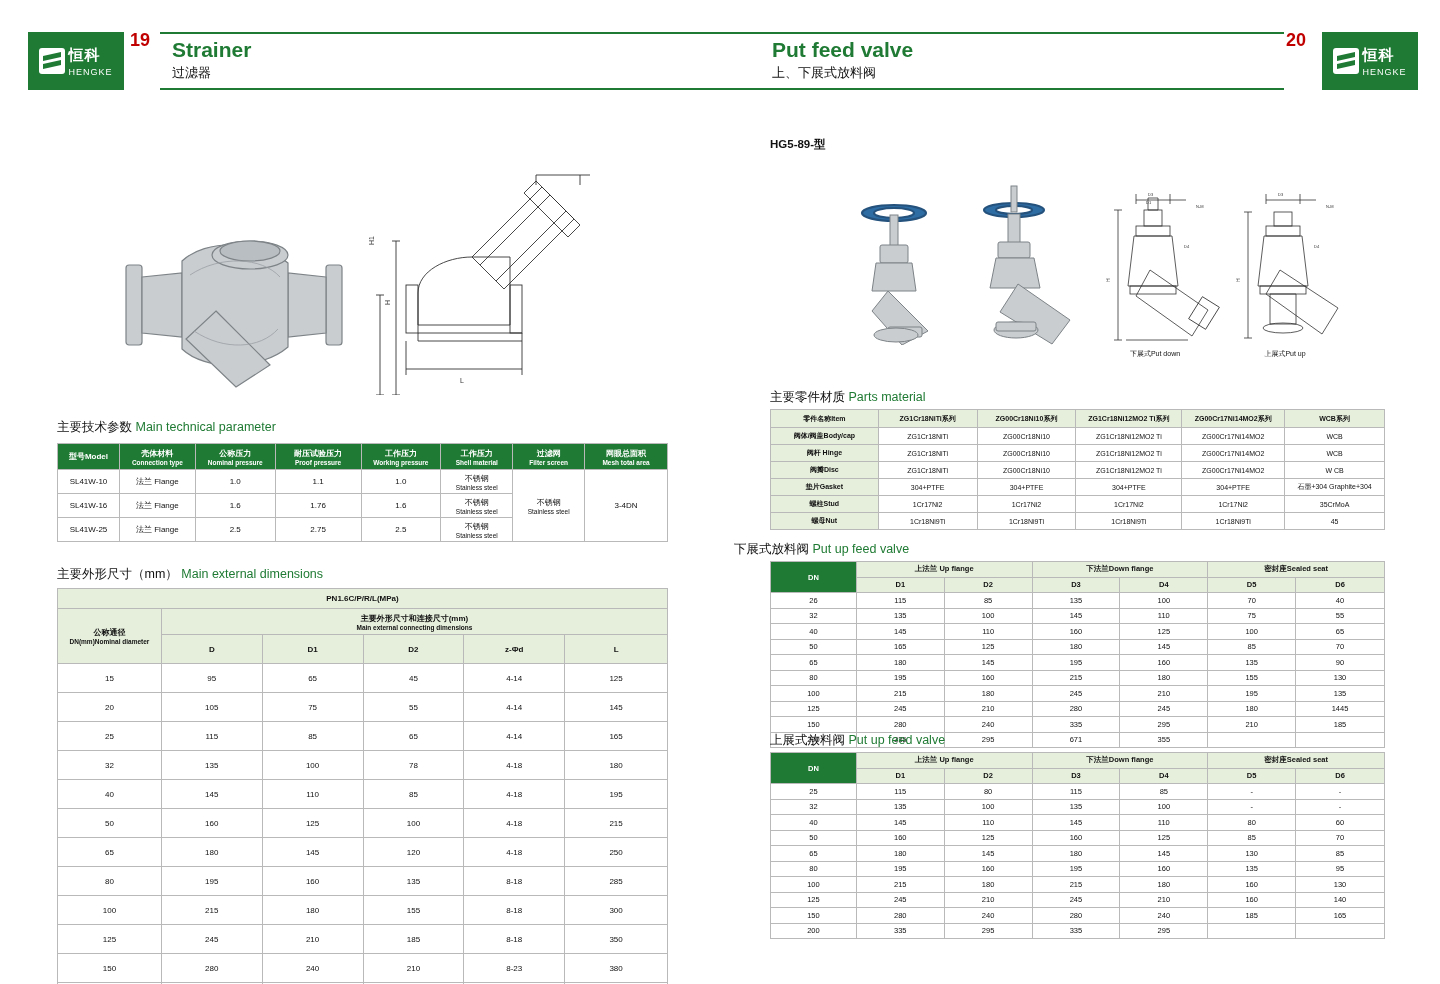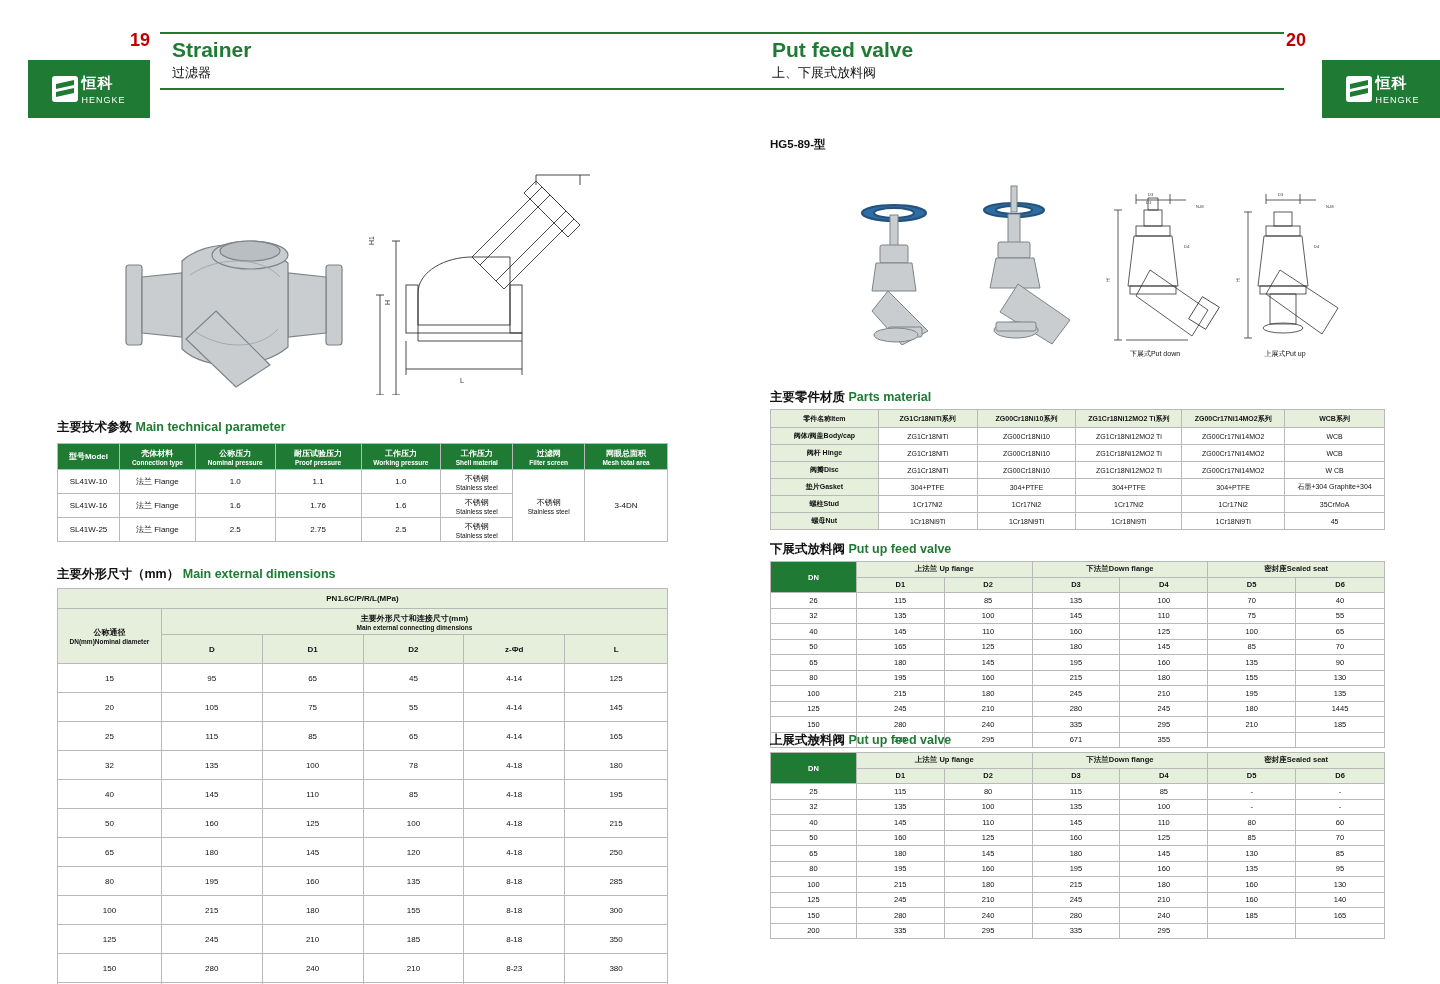--- a/index.html
+++ b/index.html
@@ -8,23 +8,23 @@
     width:1440px; height:984px;
     background:#ffffff;
     font-family:"Liberation Sans", sans-serif;
     color:#111;
     position:relative;
     overflow:hidden;
   }
   
   .header { position:absolute; left:0; top:0; width:1440px; height:113px; }
   .logo-block {
-    position:absolute; top:32px; width:122px; height:58px;
+    position:absolute; top:32px; width:96px; height:58px;
     background:#1f7a33;
-    display:flex; align-items:center; justify-content:center;margin-top:28px;
+    display:flex; align-items:center; justify-content:center;
   }
   .logo-left { left:28px; }
   .logo-right { left:1322px; }
   .logo-inner { display:flex; align-items:center; gap:3px; }
   .logo-mark {
     width:26px; height:26px; background:#ffffff; border-radius:3px;
     position:relative;
   }
   .logo-mark:before {
     content:""; position:absolute; left:4px; top:6px; width:18px; height:5px;
@@ -47,21 +47,21 @@
     border-top:2px solid #1f7a33;
     border-bottom:2px solid #1f7a33;
   }
   .title-bar.left { left:160px; width:600px; }
   .title-bar.right { left:760px; width:524px; }
   .title-en { font-size:21px; font-weight:bold; color:#1f7a33; margin-top:4px; }
   .title-cn { font-size:13px; color:#111; margin-top:2px; }
   .title-inner { padding-left:12px; }
 
   
-  .sec-head { position:absolute; font-size:12.5px; font-weight:bold; color:#1f7a33; }
+  .sec-head { position:absolute; font-size:12.5px; font-weight:normal; color:#1f7a33; }
   .sec-head .cn { color:#111; }
 
   
   table { border-collapse:collapse; font-size:8px; }
   table td, table th { border:1px solid #b9b9b9; text-align:center; vertical-align:middle; }
   .hdr-green { background:#1f7a33; color:#ffffff; font-weight:bold; }
   .hdr-light { background:#e6efdc; color:#111; font-weight:bold; }
   .cn-small { font-size:8px; display:block; }
   .en-small { font-size:6.5px; display:block; }
 
@@ -520,21 +520,21 @@
     <td class="hdr-light">螺母Nut</td>
     <td>1Cr18Ni9Ti</td>
     <td>1Cr18Ni9Ti</td>
     <td>1Cr18Ni9Ti</td>
     <td>1Cr18Ni9Ti</td>
     <td>45</td>
   </tr>
 </tbody>
   </table>
 
-<div class="sec-head" style="left:770px; top:541px;">
+<div class="sec-head" style="left:734px; top:541px;">
   <span class="cn">下展式放料阀</span>
   <span>Put up feed valve</span>
 </div>
 
 <table id="down-table" class="valve-table">
   <tbody>
       <tr>
     <td class="hdr-green" rowspan="2" style="width:86px; height:17px;">DN</td>
     <td class="hdr-light" colspan="2" style="width:176px;">上法兰 Up flange</td>
     <td class="hdr-light" colspan="2" style="width:176px;">下法兰Down flange</td>

